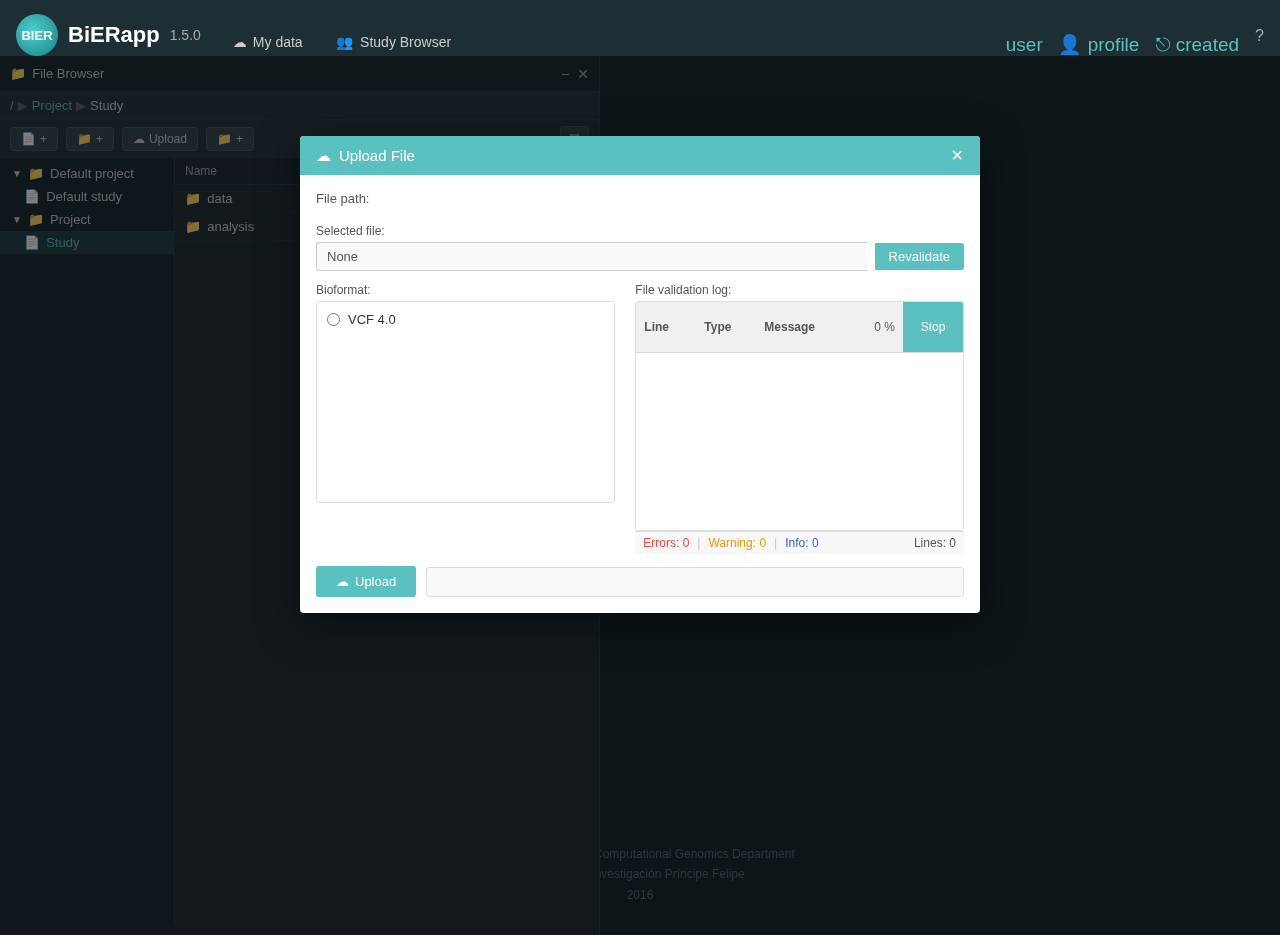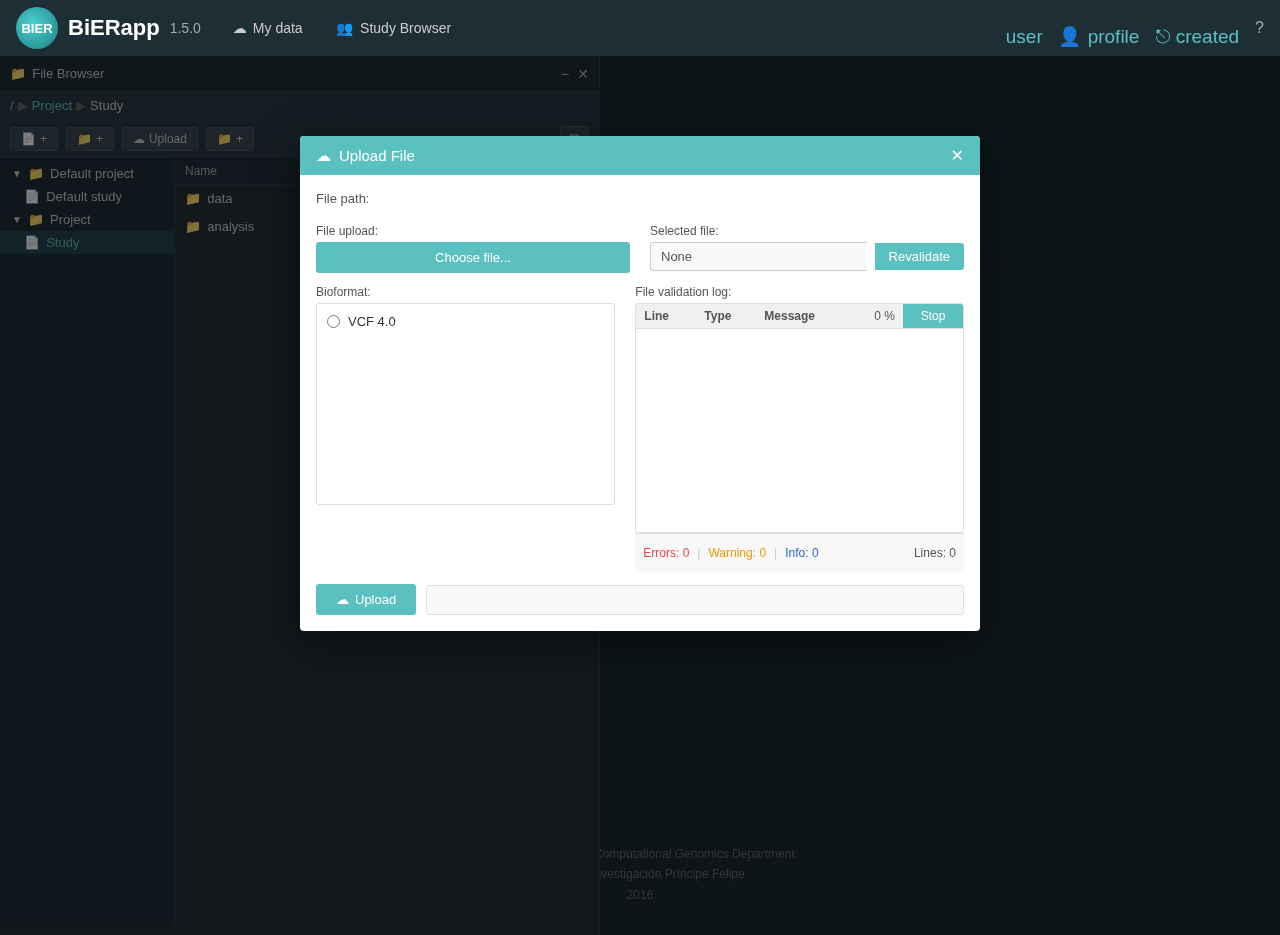--- a/index.html
+++ b/index.html
@@ -3,21 +3,21 @@
   <meta charset="utf-8">
   <style>
     * { box-sizing: border-box; margin: 0; padding: 0; }
     body { font-family: Arial, sans-serif; font-size: 13px; background: #1a2a30; color: #ccc; height: 935px; overflow: hidden; }
 
     
     .navbar {
       background: #1e2e35;
       height: 56px;
       display: flex;
-      align-items: center;
+      align-items: flex-end;
       padding: 0 16px;
       gap: 20px;
     }
     .navbar-brand {
       display: flex;
       align-items: center;
       gap: 10px;
     }
     .brand-logo {
       width: 42px; height: 42px;
@@ -307,32 +307,32 @@
     .progress-cell {
       padding: 3px 8px;
       font-size: 12px;
       color: #555;
       text-align: right;
     }
     .stop-btn {
       background: #5bc0c0;
       color: #fff;
       border: none;
-      padding: 5px 12px;
+      padding: 18px 12px;
       cursor: pointer;
       font-size: 12px;
     }
 
     .val-log-body { height: calc(100% - 32px); background: #fff; }
 
     
     .val-footer {
       display: flex;
       align-items: center;
-      padding: 12px 8px;
+      padding: 4px 8px;
       background: #f8f8f8;
       border-top: 1px solid #ddd;
       gap: 8px;
       font-size: 12px;
     }
     .stat-errors { color: #e44; }
     .stat-warning { color: #e90; }
     .stat-info { color: #36c; }
     .stat-sep { color: #ccc; }
     .lines-count { margin-left: auto; color: #555; }
@@ -530,24 +530,20 @@
         </div>
         <button class="modal-close">✕</button>
       </div>
 
       <div class="modal-body">
 
         <div class="file-path-label">File path:</div>
 
         <div class="form-row">
           <div class="form-col">
-            <div class="form-label">File upload:</div>
-            <button class="choose-file-btn">Choose file...</button>
-          </div>
-          <div class="form-col">
             <div class="form-label">Selected file:</div>
             <div class="selected-file-row">
               <input class="selected-file-input" type="text" value="None" readonly="" style="">
               <button class="revalidate-btn">Revalidate</button>
             </div>
           </div>
         </div>
 
         <div class="form-row">
           <div class="form-col">

